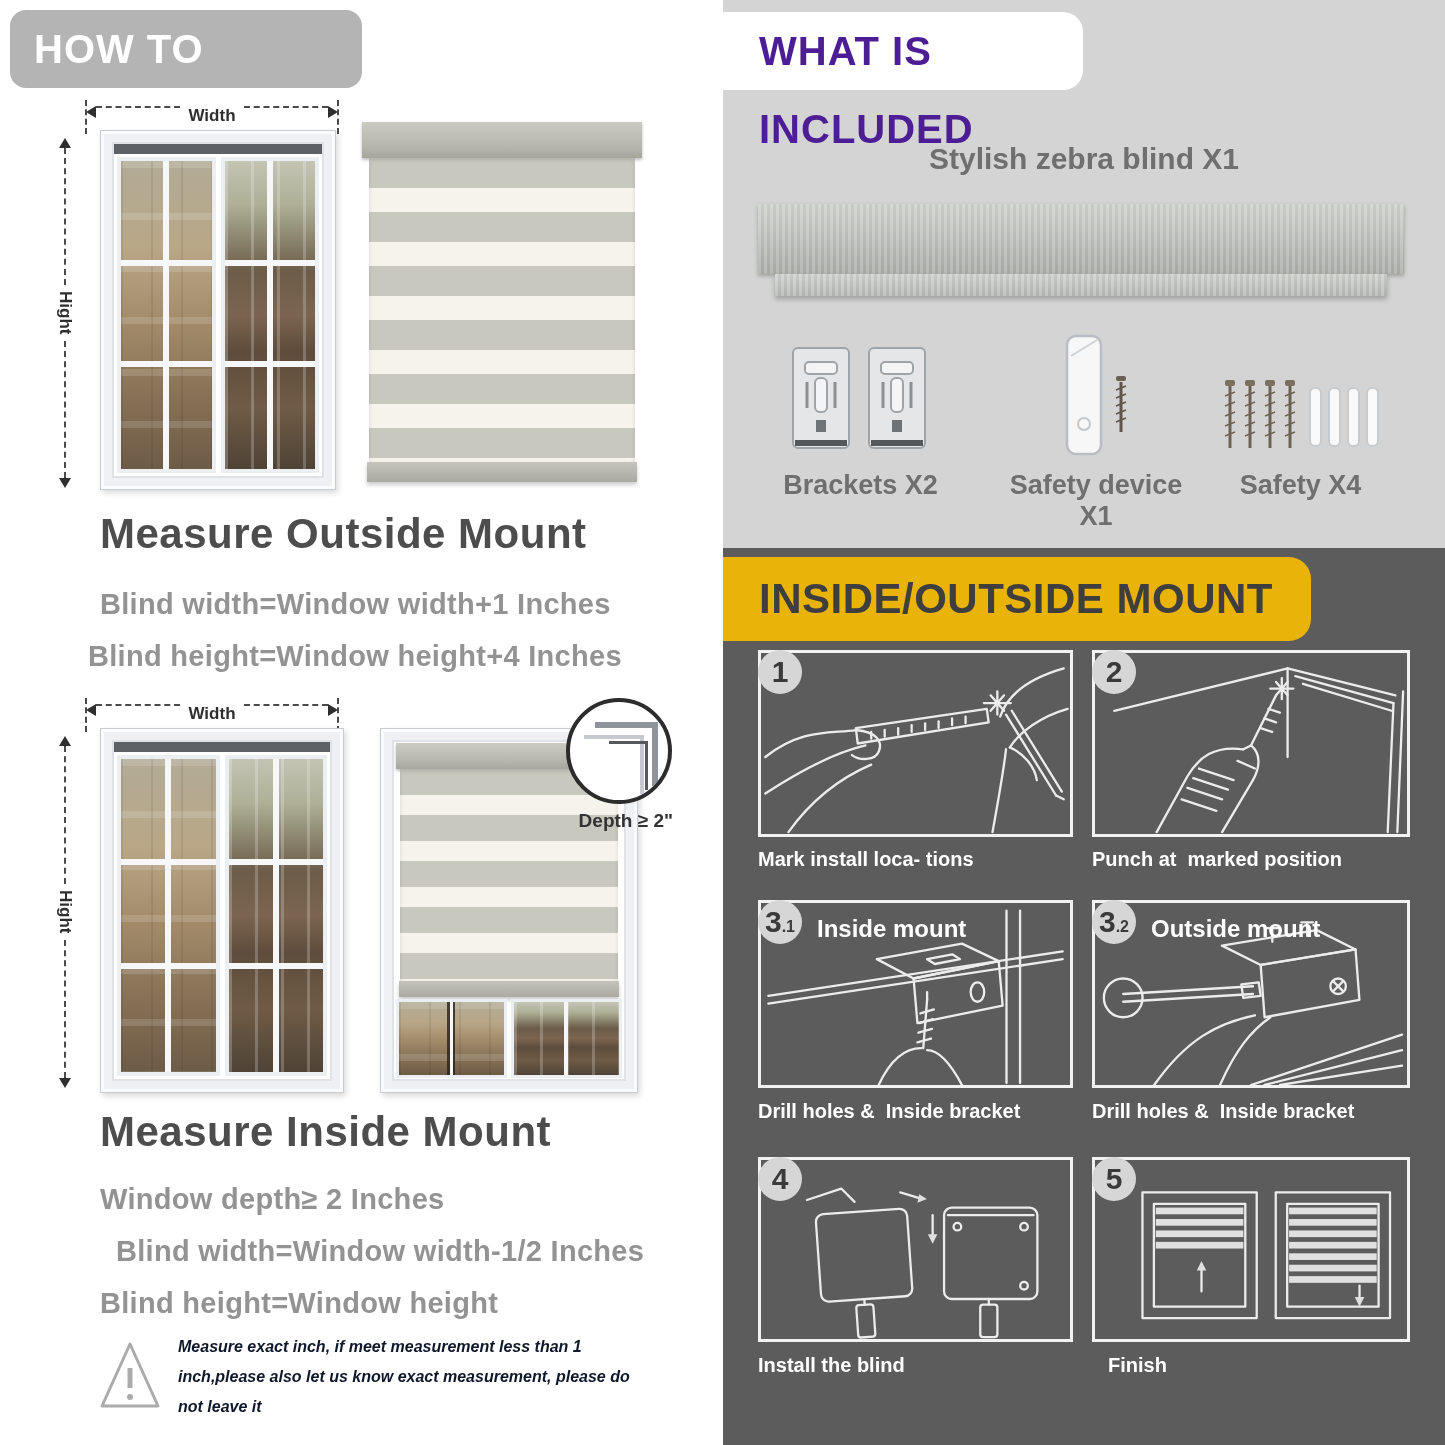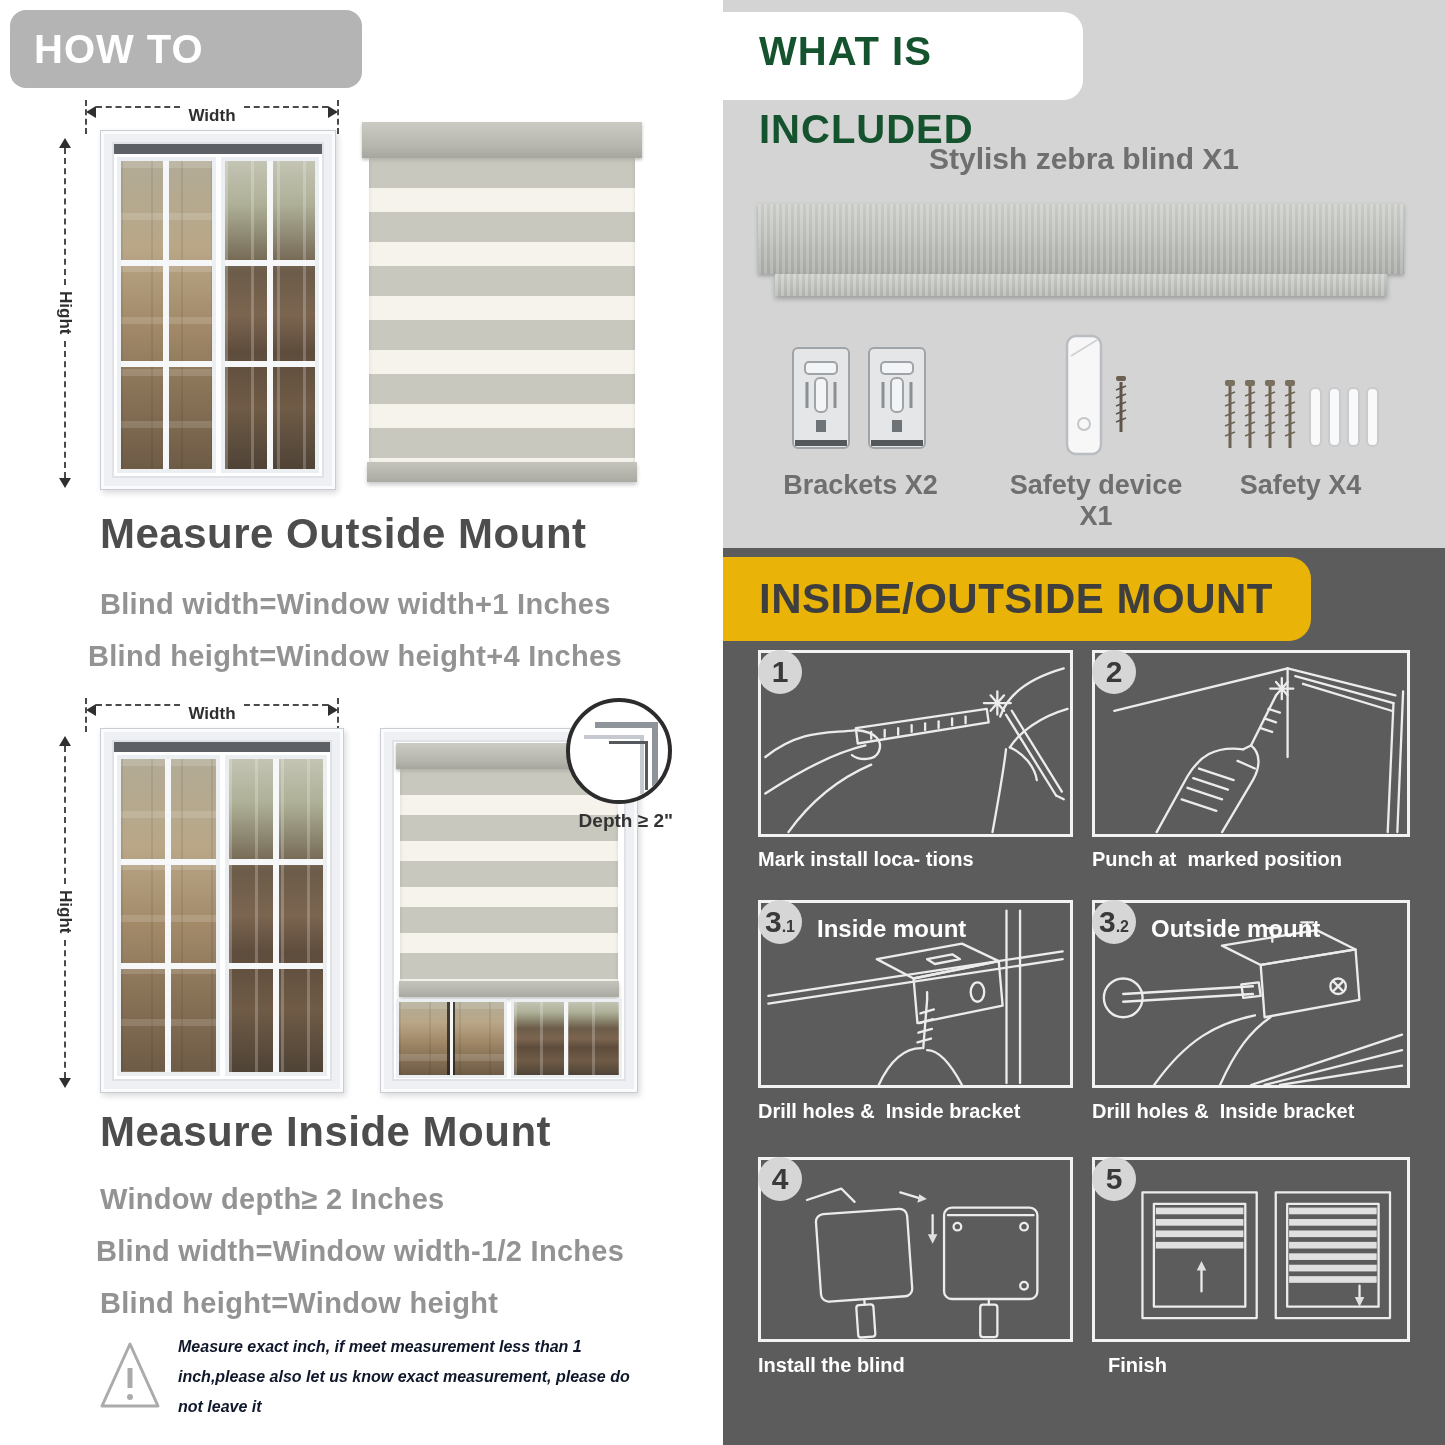--- a/index.html
+++ b/index.html
@@ -75,22 +75,22 @@
              box-sizing:border-box;overflow:hidden;}
   .mag-l1{position:absolute;left:26%;top:20%;width:64%;height:66%;border-top:6px solid #8f949a;border-right:6px solid #8f949a;box-sizing:border-box;}
   .mag-l2{position:absolute;left:14%;top:34%;width:62%;height:60%;border-top:4px solid #c6cad0;border-right:4px solid #c6cad0;box-sizing:border-box;}
   .mag-l3{position:absolute;left:40%;top:40%;width:40%;height:50%;border-top:3px solid #55585c;border-right:3px solid #55585c;box-sizing:border-box;}
   .depth-lbl{font-weight:800;font-size:19px;color:#333;text-align:right;}
 
   .warn-text{font-weight:600;font-size:16px;line-height:30px;color:#0f172a;font-style:italic;}
 
   
   .panel-light{left:723px;top:0;width:722px;height:548px;background:#d4d4d4;}
-  .hdr-white{left:0px;top:12px;width:360px;height:88px;background:#ffffff;border-radius:0 20px 20px 0;
-             color:#14532d;font-weight:800;font-size:40px;line-height:78px;padding-left:36px;
+  .hdr-white{left:0px;top:12px;width:360px;height:78px;background:#ffffff;border-radius:0 20px 20px 0;
+             color:#4c1d95;font-weight:800;font-size:40px;line-height:78px;padding-left:36px;
              letter-spacing:1px;box-sizing:border-box;}
   .inc-title{width:722px;text-align:center;font-weight:800;font-size:30px;color:#6f6f6f;}
   .cassette-big{background:linear-gradient(180deg,#cfd2cd 0%,#bfc2bd 45%,#aaada8 100%);
                 box-shadow:0 2px 4px rgba(0,0,0,.25);
                 background-size:100% 100%;}
   .cassette-big::after{content:"";position:absolute;inset:0;
                 background:repeating-linear-gradient(90deg,rgba(255,255,255,.15) 0 3px,rgba(0,0,0,.03) 3px 6px);}
   .cassette-lip{background:linear-gradient(180deg,#cdd0cb,#b4b7b2);box-shadow:0 3px 5px rgba(0,0,0,.25);}
   .cassette-lip::after{content:"";position:absolute;inset:0;
                 background:repeating-linear-gradient(90deg,rgba(255,255,255,.18) 0 3px,rgba(0,0,0,.03) 3px 6px);}
@@ -199,21 +199,21 @@
 
   <div class="abs magnifier" style="left:566px;top:698px;">
     <div class="mag-l2"></div>
     <div class="mag-l1"></div>
     <div class="mag-l3"></div>
   </div>
   <div class="abs depth-lbl" style="left:545px;top:810px;width:128px;">Depth ≥ 2"</div>
 
   <div class="abs sec-title" style="left:100px;top:1108px;">Measure Inside Mount</div>
   <div class="abs sec-line" style="left:100px;top:1183px;">Window depth≥ 2 Inches</div>
-  <div class="abs sec-line" style="left:96px;top:1235px;text-align:right;">Blind width=Window width-1/2 Inches</div>
+  <div class="abs sec-line" style="left:116px;top:1235px;text-align:right;">Blind width=Window width-1/2 Inches</div>
   <div class="abs sec-line" style="left:100px;top:1287px;">Blind height=Window height</div>
 
   <svg class="abs" style="left:98px;top:1338px;" width="64" height="74" viewBox="0 0 64 74">
     <path d="M32,6 L60,68 L4,68 Z" fill="none" stroke="#ababab" stroke-width="3" stroke-linejoin="round"></path>
     <line x1="32" y1="30" x2="32" y2="50" stroke="#ababab" stroke-width="5"></line>
     <circle cx="32" cy="59" r="3" fill="#ababab"></circle>
   </svg>
   <div class="abs warn-text" style="left:178px;top:1332px;width:452px;">Measure exact inch, if meet measurement less than 1 inch,please also let us know exact measurement, please do not leave it</div>
 
   <div class="abs panel-light">

